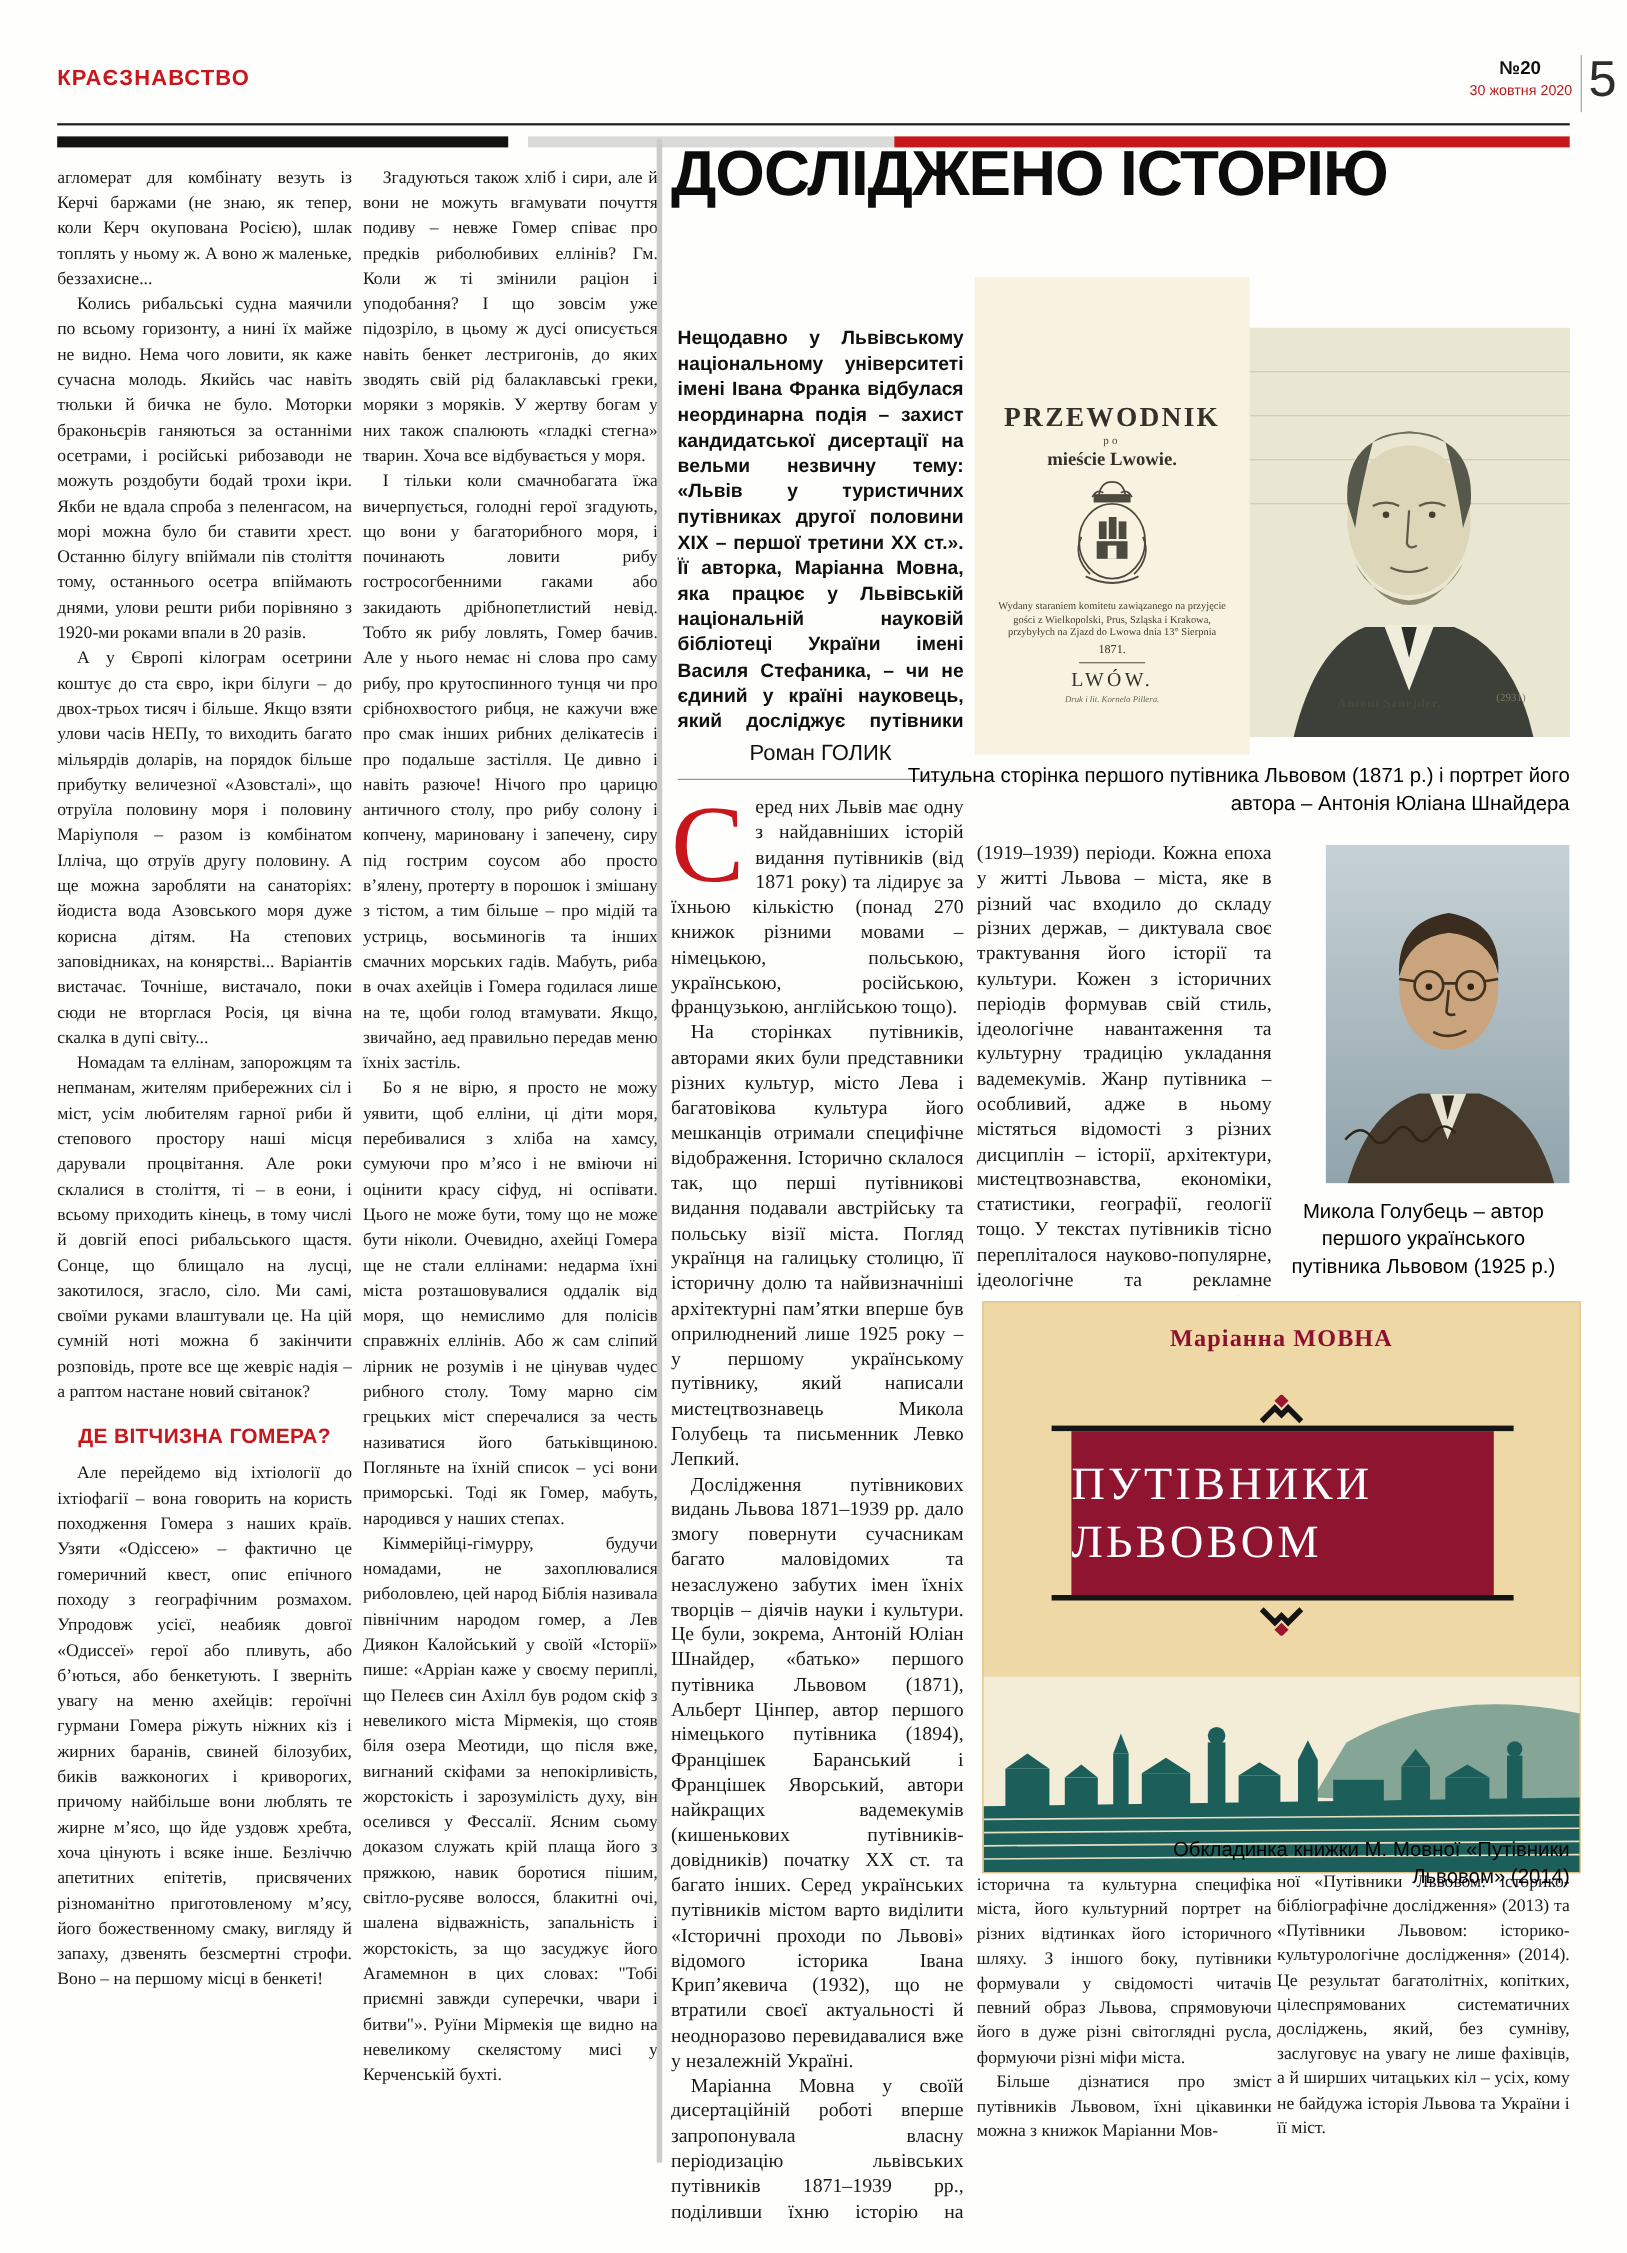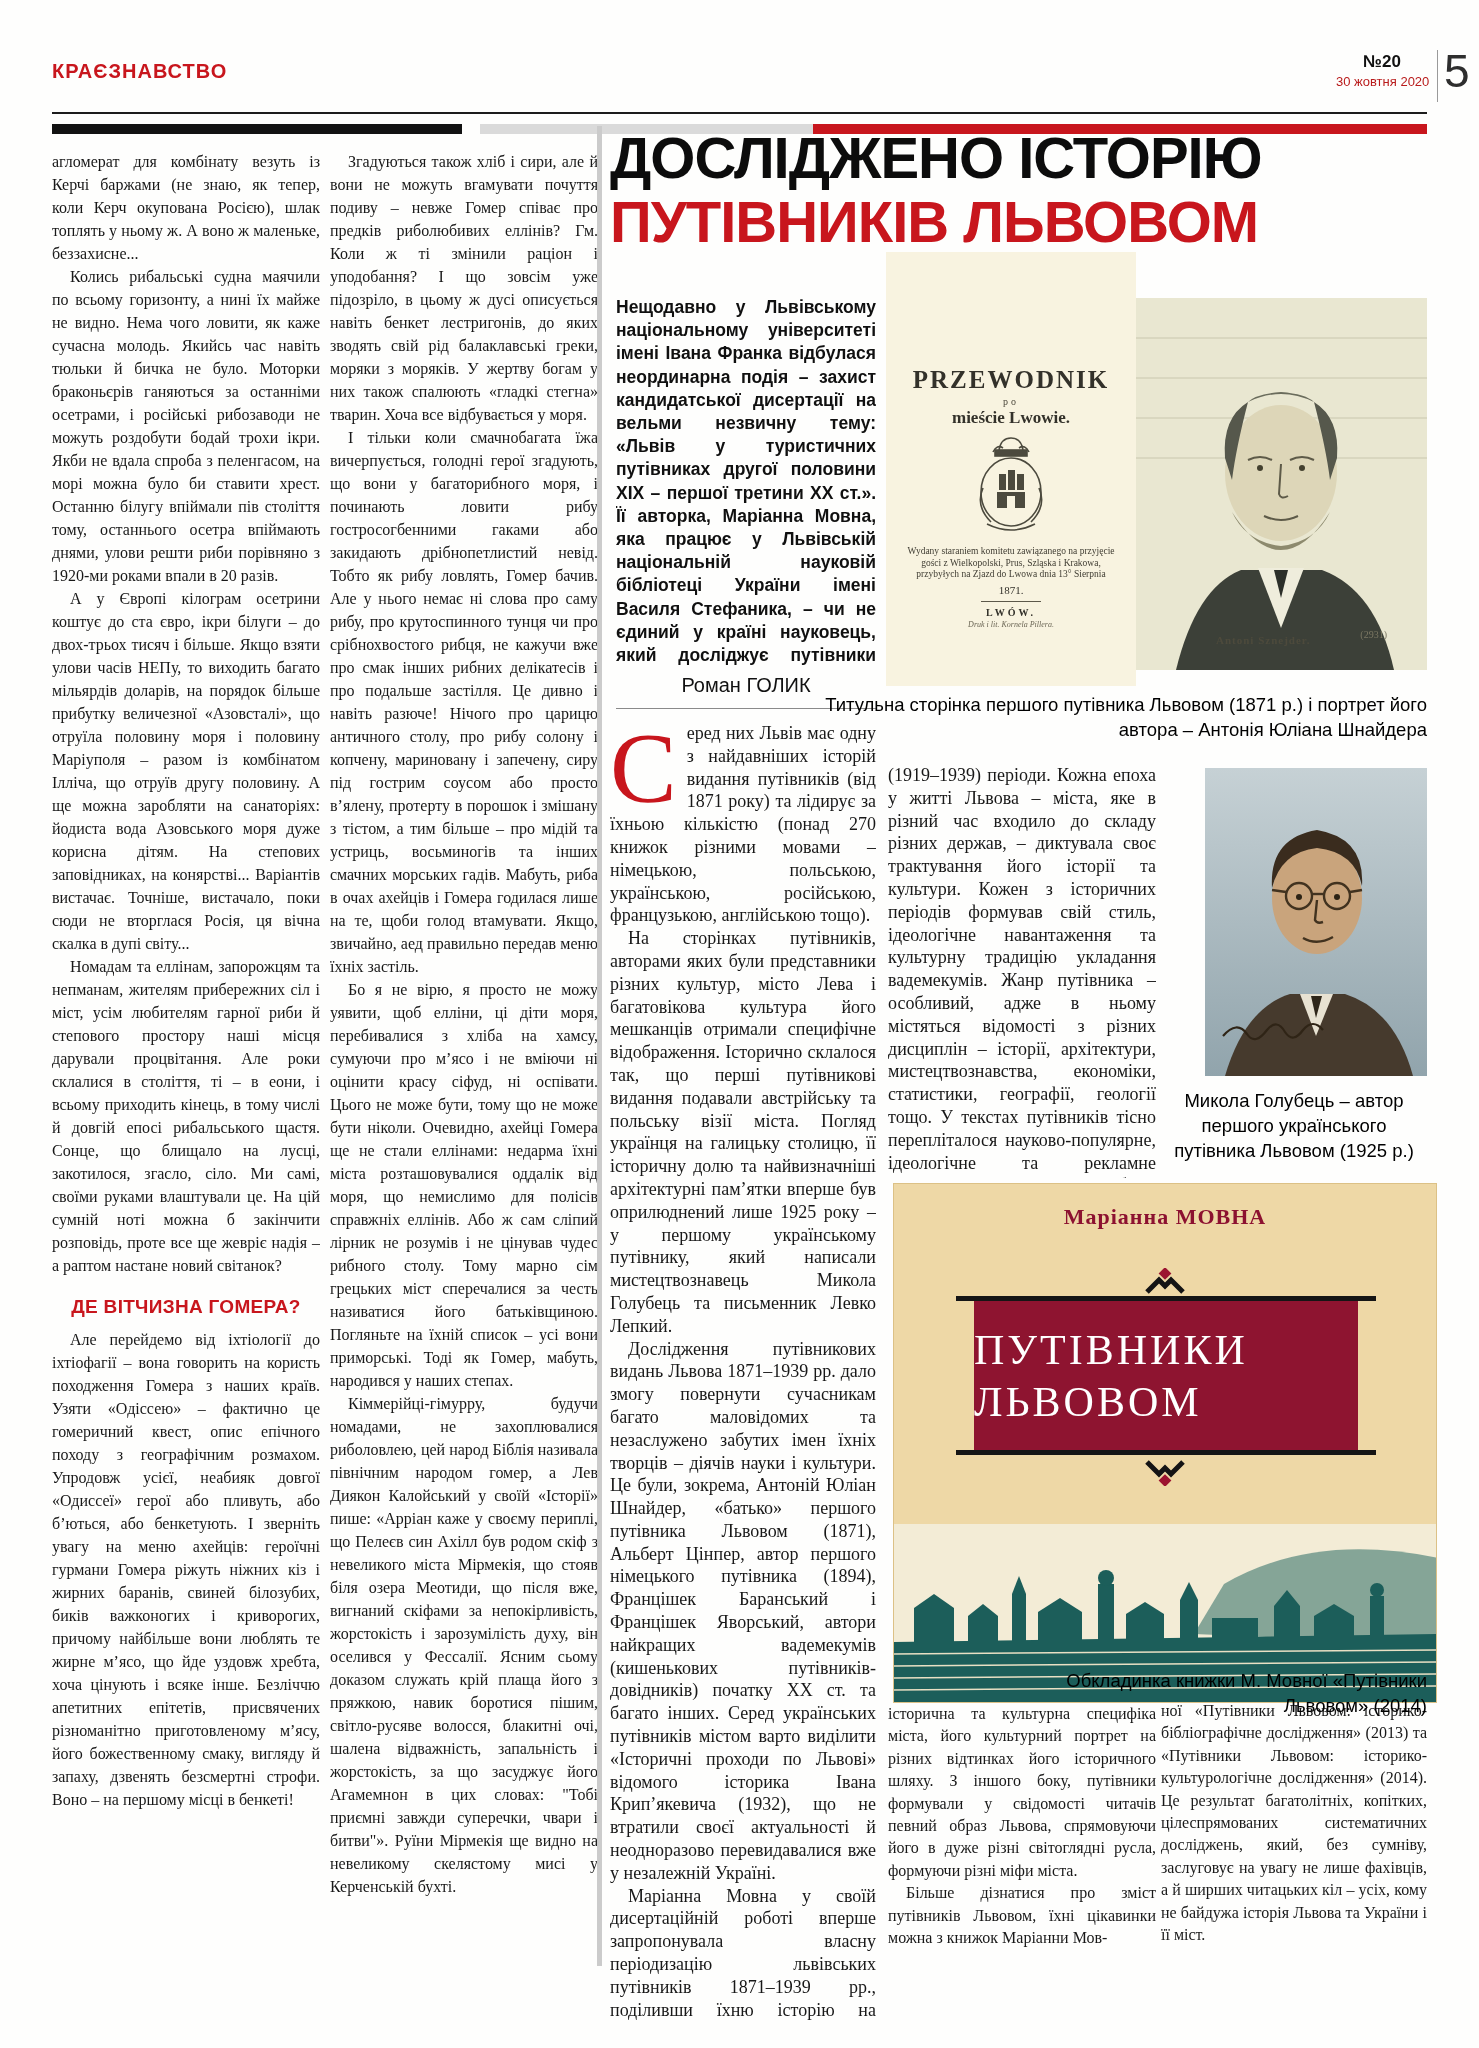--- a/index.html
+++ b/index.html
@@ -63,21 +63,21 @@
   
   .img-block{position:absolute;left:886px;top:252px;width:541px;height:434px;}
   .przewodnik{position:absolute;left:0;top:0;width:250px;height:434px;background:#f8f3e0;
         text-align:center;font-family:"Liberation Serif",serif;color:#33312a;}
   .prz-title{margin-top:114px;font-size:25px;font-weight:bold;letter-spacing:2px;}
   .prz-po{font-size:10px;letter-spacing:3px;margin-top:2px;color:#4a463a;}
   .prz-sub{font-size:17px;font-weight:bold;margin-top:1px;}
   .prz-imprint{margin:6px auto 0;width:208px;font-size:9.5px;line-height:11.5px;color:#3f3c32;}
   .prz-year{font-size:11px;margin-top:3px;}
   .prz-rule{width:60px;height:1px;background:#5c584a;margin:5px auto;}
-  .prz-city{font-size:10px;font-weight:bold;letter-spacing:3px;}
+  .prz-city{font-size:18px;font-weight:normal;letter-spacing:3px;}
   .prz-printer{font-size:8px;font-style:italic;color:#6b6655;margin-top:2px;}
   .portrait-panel{position:absolute;left:250px;top:46px;width:291px;height:372px;background:#e9e7d1;}
   .prz-plate{position:absolute;right:40px;bottom:30px;font-size:10px;color:#7b7763;}
   .prz-port-label{position:absolute;left:80px;bottom:24px;font-size:11px;font-weight:bold;
         letter-spacing:1px;color:#4d4a3c;}
   .caption{font-family:"Liberation Sans",sans-serif;font-size:18.5px;line-height:25px;color:#000;}
   #cap1{position:absolute;left:790px;top:692px;width:637px;text-align:right;}
   #cap2{position:absolute;left:1161px;top:1088px;width:266px;text-align:center;}
   #cap3{position:absolute;left:1000px;top:1652px;width:427px;text-align:right;margin-top:16px;}
   .holubets{position:absolute;left:1205px;top:768px;width:222px;height:308px;overflow:hidden;}
@@ -135,21 +135,20 @@
         <p data-interactable="false">І тільки коли смачнобагата їжа вичерпується, голодні герої згадують, що вони у багаторибного моря, і починають ловити рибу гостросогбенними гаками або закидають дрібнопетлистий невід. Тобто як рибу ловлять, Гомер бачив. Але у нього немає ні слова про саму рибу, про крутоспинного тунця чи про срібнохвостого рибця, не кажучи вже про смак інших рибних делікатесів і про подальше застілля. Це дивно і навіть разюче! Нічого про царицю античного столу, про рибу солону і копчену, мариновану і запечену, сиру під гострим соусом або просто в’ялену, протерту в порошок і змішану з тістом, а тим більше – про мідій та устриць, восьминогів та інших смачних морських гадів. Мабуть, риба в очах ахейців і Гомера годилася лише на те, щоби голод втамувати. Якщо, звичайно, аед правильно передав меню їхніх застіль.</p>
         <p data-interactable="false">Бо я не вірю, я просто не можу уявити, щоб елліни, ці діти моря, перебивалися з хліба на хамсу, сумуючи про м’ясо і не вміючи ні оцінити красу сіфуд, ні оспівати. Цього не може бути, тому що не може бути ніколи. Очевидно, ахейці Гомера ще не стали еллінами: недарма їхні міста розташовувалися оддалік від моря, що немислимо для полісів справжніх еллінів. Або ж сам сліпий лірник не розумів і не цінував чудес рибного столу. Тому марно сім грецьких міст сперечалися за честь називатися його батьківщиною. Погляньте на їхній список – усі вони приморські. Тоді як Гомер, мабуть, народився у наших степах.</p>
         <p data-interactable="false">Кіммерійці-гімурру, будучи номадами, не захоплювалися риболовлею, цей народ Біблія називала північним народом гомер, а Лев Диякон Калойський у своїй «Історії» пише: «Арріан каже у своєму периплі, що Пелеєв син Ахілл був родом скіф з невеликого міста Мірмекія, що стояв біля озера Меотиди, що після вже, вигнаний скіфами за непокірливість, жорстокість і зарозумілість духу, він оселився у Фессалії. Ясним сьому доказом служать крій плаща його з пряжкою, навик боротися пішим, світло-русяве волосся, блакитні очі, шалена відважність, запальність і жорстокість, за що засуджує його Агамемнон в цих словах: "Тобі приємні завжди суперечки, чвари і битви"». Руїни Мірмекія ще видно на невеликому скелястому мисі у Керченській бухті.</p>
       </div>
   </div>
 
   <div class="v-divider" data-interactable="false"></div>
 
   <div class="headline" data-interactable="false">
     <div class="l1" data-interactable="false">ДОСЛІДЖЕНО ІСТОРІЮ</div>
-    <div class="l2" data-interactable="false">ПУТІВНИКІВ ЛЬВОВОМ</div>
   </div>
   <div class="lead" data-interactable="false">Нещодавно у Львівському національному університеті імені Івана Франка відбулася неординарна подія – захист кандидатської дисертації на вельми незвичну тему: «Львів у туристичних путівниках другої половини XIX – першої третини XX ст.». Її авторка, Маріанна Мовна, яка працює у Львівській національній науковій бібліотеці України імені Василя Стефаника, – чи не єдиний у країні науковець, який досліджує путівники українськими містами.</div>
   <div class="byline" data-interactable="false">Роман ГОЛИК</div>
   <div class="byline-rule" data-interactable="false"></div>
 
   <div id="col3-body" class="big-serif" data-interactable="false">
     <p class="dc" data-interactable="false"><span class="dropcap" data-interactable="false">С</span><span data-interactable="false">еред них Львів має одну з найдавніших історій видання путівників (від 1871 року) та лідирує за їхньою кількістю (понад 270 книжок різними мовами – німецькою, польською, українською, російською, французькою, англійською тощо).</span></p>
     <div data-interactable="false">
         <p data-interactable="false">На сторінках путівників, авторами яких були представники різних культур, місто Лева і багатовікова культура його мешканців отримали специфічне відображення. Історично склалося так, що перші путівникові видання подавали австрійську та польську візії міста. Погляд українця на галицьку столицю, її історичну долю та найвизначніші архітектурні пам’ятки вперше був оприлюднений лише 1925 року – у першому українському путівнику, який написали мистецтвознавець Микола Голубець та письменник Левко Лепкий.</p>
         <p data-interactable="false">Дослідження путівникових видань Львова 1871–1939 рр. дало змогу повернути сучасникам багато маловідомих та незаслужено забутих імен їхніх творців – діячів науки і культури. Це були, зокрема, Антоній Юліан Шнайдер, «батько» першого путівника Львовом (1871), Альберт Цінпер, автор першого німецького путівника (1894), Францішек Баранський і Францішек Яворський, автори найкращих вадемекумів (кишенькових путівників-довідників) початку XX ст. та багато інших. Серед українських путівників містом варто виділити «Історичні проходи по Львові» відомого історика Івана Крип’якевича (1932), що не втратили своєї актуальності й неодноразово перевидавалися вже у незалежній Україні.</p>

